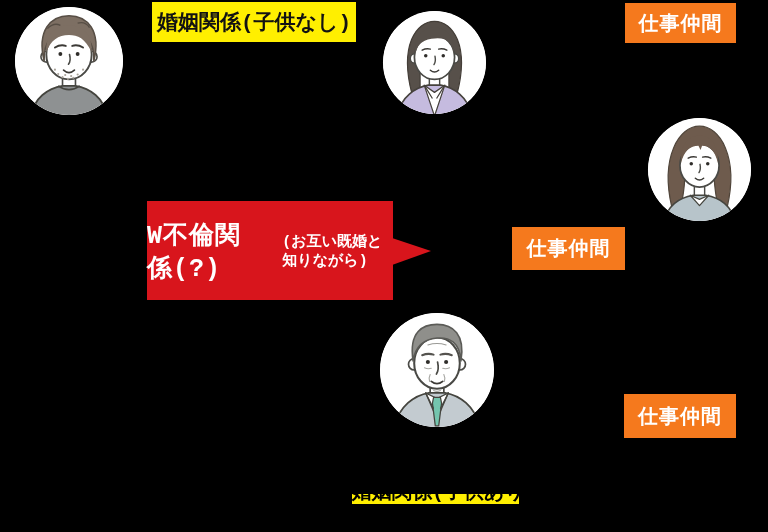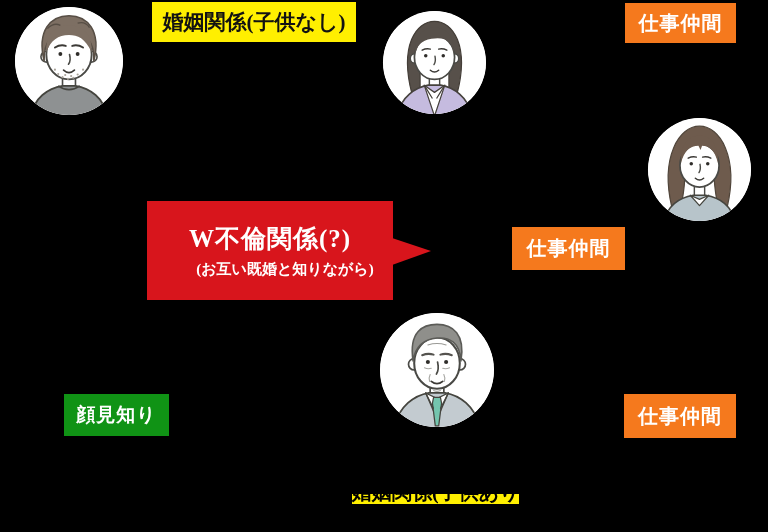--- a/index.html
+++ b/index.html
@@ -1,39 +1,39 @@
 <!DOCTYPE html>
 <html><head>
 <meta charset="utf-8">
 <style>
   html,body{margin:0;padding:0;background:#000;}
   .canvas{
     position:relative;width:768px;height:532px;background:#000000;
-    overflow:hidden;font-family:Liberation Serif, serif;
+    overflow:hidden;font-family:Liberation Mono, monospace;
   }
   .avatar{position:absolute;border-radius:50%;overflow:hidden;background:#ffffff;}
   .avatar svg{display:block;width:100%;height:100%;}
   #avatar-man-top-left{left:15px;top:7px;width:108px;height:108px;}
   #avatar-woman-top-center{left:383px;top:11px;width:103px;height:103px;}
   #avatar-woman-right{left:648px;top:118px;width:103px;height:103px;}
   #avatar-man-bottom-center{left:380px;top:313px;width:114px;height:114px;}
 
   .tag{position:absolute;display:flex;align-items:center;justify-content:center;
        font-weight:bold;white-space:nowrap;}
   .tag-yellow{background:#ffef00;color:#121212;font-size:21px;letter-spacing:0;}
   .tag-orange{background:#f5791d;color:#ffffff;font-size:20px;letter-spacing:1px;margin-left:38px;}
   .tag-green{background:#109315;color:#ffffff;font-size:19px;letter-spacing:1px;}
   #tag-marriage-top{left:152px;top:2px;width:204px;height:40px;}
   #tag-work-top{left:587px;top:3px;width:111px;height:40px;}
   #tag-work-mid{left:474px;top:227px;width:113px;height:43px;}
   #tag-acquaintance{left:64px;top:394px;width:105px;height:42px;}
   #tag-work-bottom{left:586px;top:394px;width:112px;height:44px;}
 
   .callout{position:absolute;left:147px;top:201px;width:246px;height:99px;
-    background:#d8151c;color:#ffffff;display:flex;flex-direction:column;
+    background:#d8151c;color:#ffffff;display:flex;flex-direction:row;
     justify-content:center;align-items:center;gap:5px;}
   .callout-title{font-size:25px;font-weight:bold;letter-spacing:1px;}
   .callout-subtitle{font-size:15px;font-weight:bold;margin-left:30px;}
   .callout-tail{position:absolute;left:392px;top:238px;width:0;height:0;
     border-top:13px solid transparent;border-bottom:14px solid transparent;
     border-left:39px solid #d8151c;}
 
   
   .clip-strip{position:absolute;left:352px;top:494px;width:167px;height:10px;
     background:#ffef00;z-index:1;}
@@ -143,20 +143,19 @@
       <circle cx="42" cy="43" r="1.8" fill="#2f2d2a"></circle>
       <circle cx="58" cy="43" r="1.8" fill="#2f2d2a"></circle>
       <path d="M39,48 Q42,49.5 45,48.5 M61,48 Q58,49.5 55,48.5" stroke="#a9a9a5" stroke-width="0.9" fill="none" stroke-linecap="round"></path>
       <path d="M50.5,43 Q52,50 49.5,53.5" stroke="#4a4a46" stroke-width="1.5" fill="none" stroke-linecap="round"></path>
       <path d="M44,54 Q42.5,57 43.5,60 M56,54 Q57.5,57 56.5,60" stroke="#a9a9a5" stroke-width="1" fill="none" stroke-linecap="round"></path>
       <path d="M45,60 Q50,64 55,60" stroke="#3c3a36" stroke-width="1.6" fill="none" stroke-linecap="round"></path>
       <path d="M47,68 Q50,69.5 53,68" stroke="#a9a9a5" stroke-width="0.9" fill="none" stroke-linecap="round"></path>
     </svg>
   </div>
 
-  <div class="tag tag-green" id="tag-acquaintance">顔見知り</div>
 
   <div class="tag tag-orange" id="tag-work-bottom">仕事仲間</div>
 
   <div class="clip-strip"></div>
   <div class="clip-text">婚姻関係(子供あり)</div>
 
 </div>
 
 </body></html>

